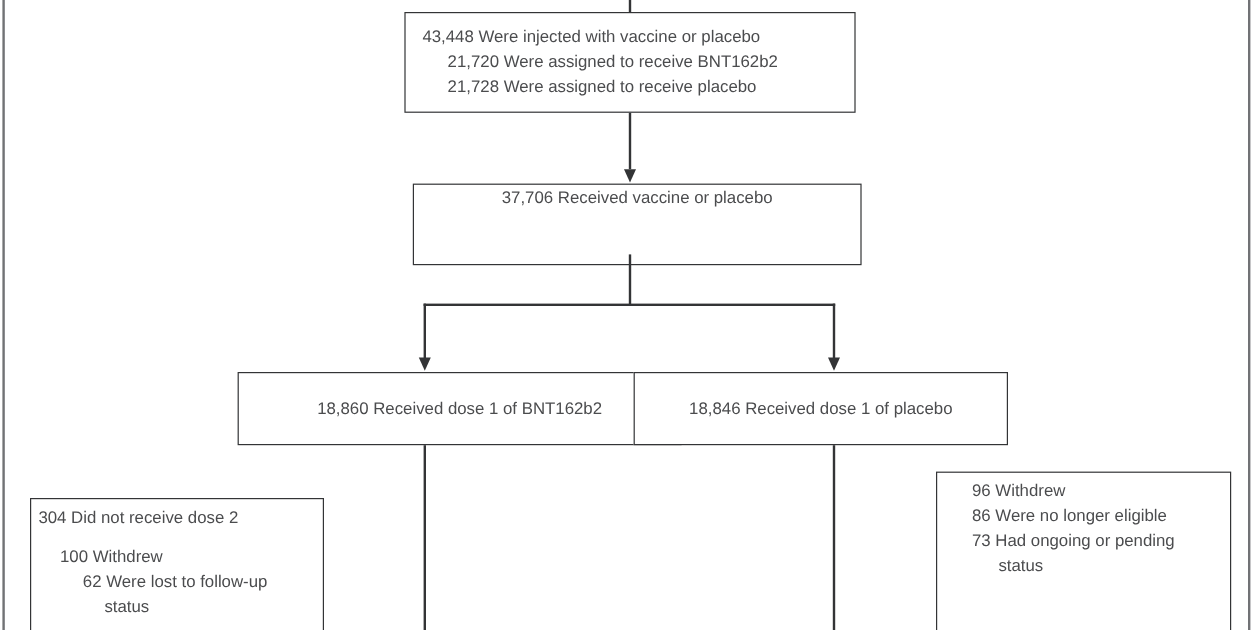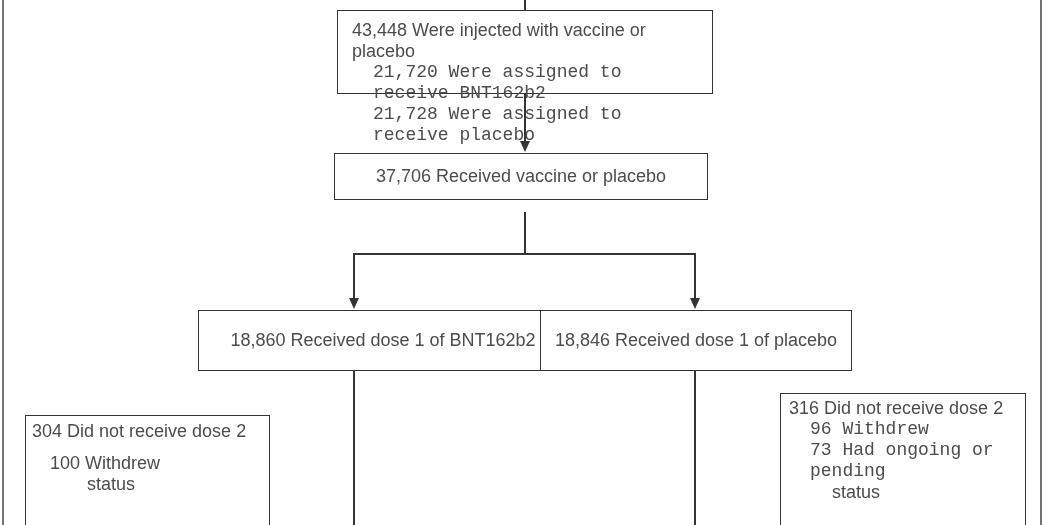--- a/index.html
+++ b/index.html
@@ -18,37 +18,37 @@
   }
   .frame-line{
     position:absolute;top:0;bottom:0;width:2px;
     background:var(--frame);
   }
   .fbox{
     position:absolute;
     box-sizing:border-box;
     border:1.5px solid var(--line);
     background:#ffffff;
-    font-size:18px;
+    font-size:14px;
     line-height:21px;
     color:var(--text);
   }
   .fbox .pad{padding:9px 10px 8px 14px;}
   .fbox.centered{display:flex;flex-direction:column;justify-content:center;text-align:center;}
   .vline{position:absolute;width:2px;background:var(--line);}
   .hline{position:absolute;height:2px;background:var(--line);}
   .arrowhead{
     position:absolute;width:0;height:0;
     border-left:5.5px solid transparent;
     border-right:5.5px solid transparent;
     border-top:11px solid var(--line);
   }
   .ind-0{padding-left:0;}
   .ind-18{padding-left:18px;margin-top:11px;}
-  .ind-21{padding-left:21px;font-family:Liberation Mono, monospace;}
+  .ind-21{padding-left:21px;}
   .ind-37{padding-left:37px;}
   .ind-43{padding-left:43px;}
   .ind-55{padding-left:55px;}
 </style>
 </head>
 <body>
 
 <div id="stage">
 
   <div class="frame-line" style="left:2px;"></div>
@@ -60,52 +60,53 @@
     <div class="pad">
       <div class="ind-0">43,448 Were injected with vaccine or placebo</div>
       <div class="ind-21">21,720 Were assigned to receive BNT162b2</div>
       <div class="ind-21">21,728 Were assigned to receive placebo</div>
     </div>
   </div>
 
   <div class="vline" style="left:524px;top:94px;height:47px;"></div>
   <div class="arrowhead" style="left:519.5px;top:141px;"></div>
 
-  <div class="fbox centered" style="left:334px;top:153px;width:374px;height:47px;">
+  <div class="fbox centered" style="left:344px;top:153px;width:374px;height:68px;justify-content:space-between;">
     <div>37,706 Received vaccine or placebo</div>
   </div>
 
   <div class="vline" style="left:524px;top:212px;height:43px;"></div>
   <div class="hline" style="left:353px;top:253px;width:343px;"></div>
   <div class="vline" style="left:353px;top:253px;height:46px;"></div>
   <div class="arrowhead" style="left:348.5px;top:298px;"></div>
   <div class="vline" style="left:694px;top:253px;height:46px;"></div>
   <div class="arrowhead" style="left:689.5px;top:298px;"></div>
 
   <div class="fbox centered" style="left:198px;top:310px;width:370px;height:61px;">
     <div>18,860 Received dose 1 of BNT162b2</div>
   </div>
 
-  <div class="fbox centered" style="left:540px;top:310px;width:312px;height:61px;">
+  <div class="fbox centered" style="left:528px;top:310px;width:312px;height:61px;">
     <div>18,846 Received dose 1 of placebo</div>
   </div>
 
   <div class="vline" style="left:353px;top:371px;height:154px;"></div>
   <div class="vline" style="left:694px;top:371px;height:154px;"></div>
 
   <div class="fbox" style="left:25px;top:415px;width:245px;height:130px;">
     <div class="pad" style="padding:5px 6px 6px 6px;">
       <div class="ind-0">304 Did not receive dose 2</div>
       <div class="ind-18">100 Withdrew</div>
+      <div class="ind-37">62 Were lost to follow-up</div>
       <div class="ind-55">status</div>
     </div>
   </div>
 
   <div class="fbox" style="left:780px;top:393px;width:246px;height:152px;">
     <div class="pad" style="padding:4px 6px 6px 8px;">
-      <div class="ind-0">316 Did not receive dose 2</div>
       <div class="ind-21">96 Withdrew</div>
+      <div class="ind-21">86 Were no longer eligible</div>
       <div class="ind-21">73 Had ongoing or pending</div>
       <div class="ind-43">status</div>
     </div>
   </div>
 
 </div>
 
 </body></html>

